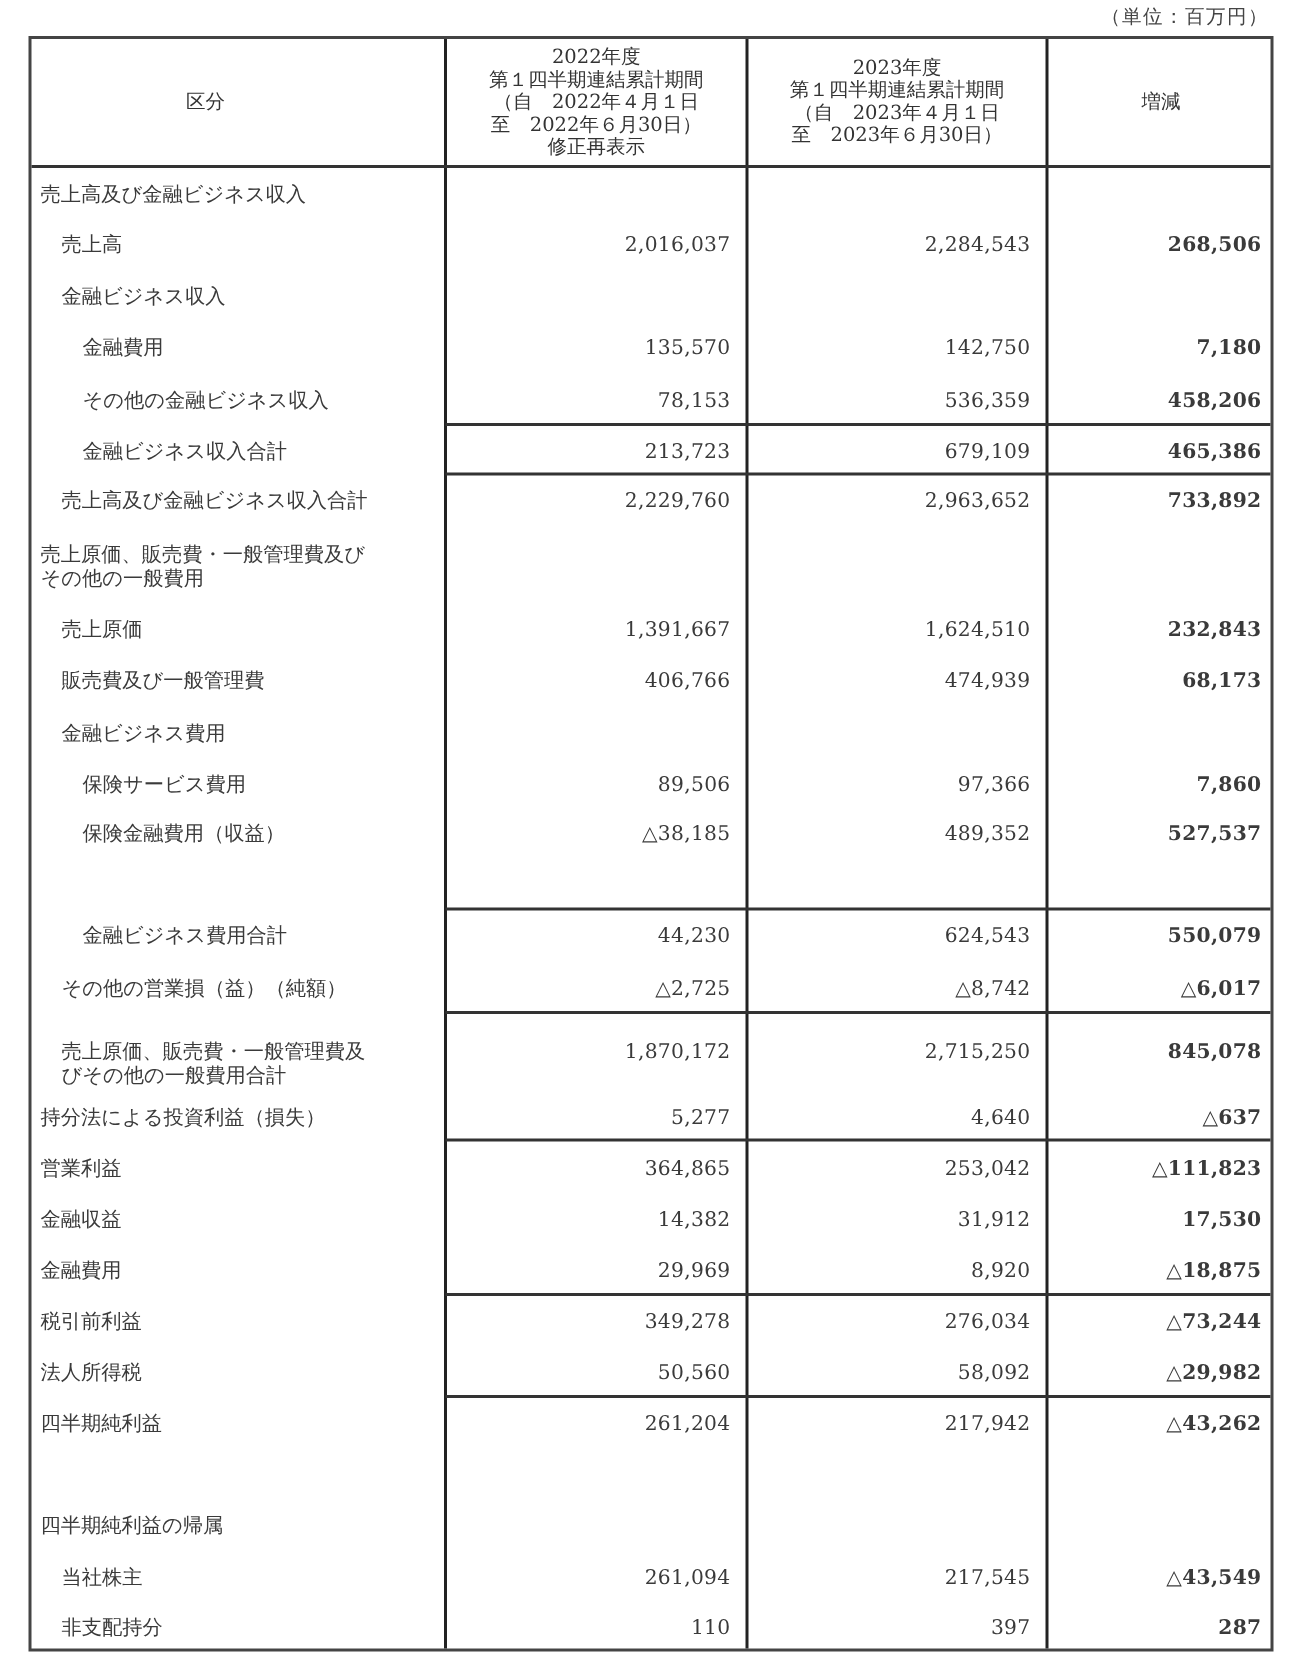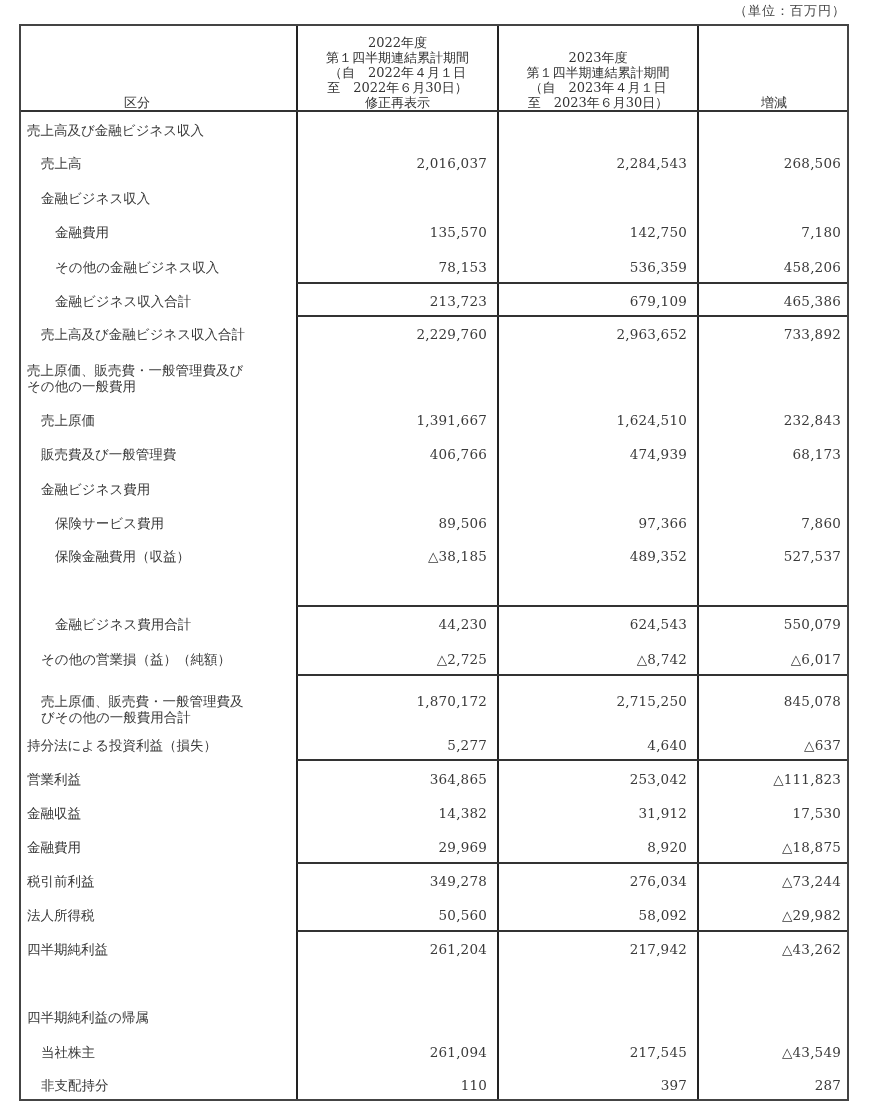--- a/index.html
+++ b/index.html
@@ -4,29 +4,29 @@
 <style>
   html, body { margin: 0; padding: 0; background: #ffffff; }
   body { width: 870px; height: 1114px; position: relative; overflow: hidden;
          font-family: "DejaVu Serif", "Liberation Serif", serif; color: #3a3a3a; }
   .unit { position: absolute; right: 24px; top: 2px; font-size: 13px; color: #444; letter-spacing: 1px; }
   .table { position: absolute; left: 19px; top: 24px; width: 830px; height: 1077px;
            border: 2px solid #444; box-sizing: border-box; }
   .vline { position: absolute; top: 0; bottom: 0; width: 1.5px; background: #222; }
   .hline-head { position: absolute; left: 0; right: 0; top: 84px; height: 2px; background: #333; }
   .sep { position: absolute; left: 276px; right: 0; height: 2px; background: #333; }
-  .hcell { position: absolute; top: 0; height: 84px; display: flex; align-items: flex-end; justify-content: center;
+  .hcell { position: absolute; top: 0; height: 84px; display: flex; align-items: center; justify-content: center;
            text-align: center; font-size: 13px; line-height: 15px; color: #333; }
   .hcell .lines { display: flex; flex-direction: column; align-items: center; }
   .row { position: absolute; left: 0; right: 0; height: 20px; font-size: 13.5px; line-height: 16px; }
   .row .label { position: absolute; left: 6px; top: 0; white-space: nowrap; color: #3a3a3a; }
   .row .v { position: absolute; top: 0; text-align: right; color: #3a3a3a; letter-spacing: 0.2px; }
   .row .v1 { right: 360px; }
   .row .v2 { right: 160px; }
-  .row .v3 { right: 6px; }
+  .row .v3 { right: 6px; font-weight: bold; }
   .i1 { padding-left: 14px; }
   .i2 { padding-left: 28px; }
 </style>
 </head>
 <body>
 
 <div class="unit">（単位：百万円）</div>
 
 <div class="table">
   <div class="vline" style="left:275px"></div>

